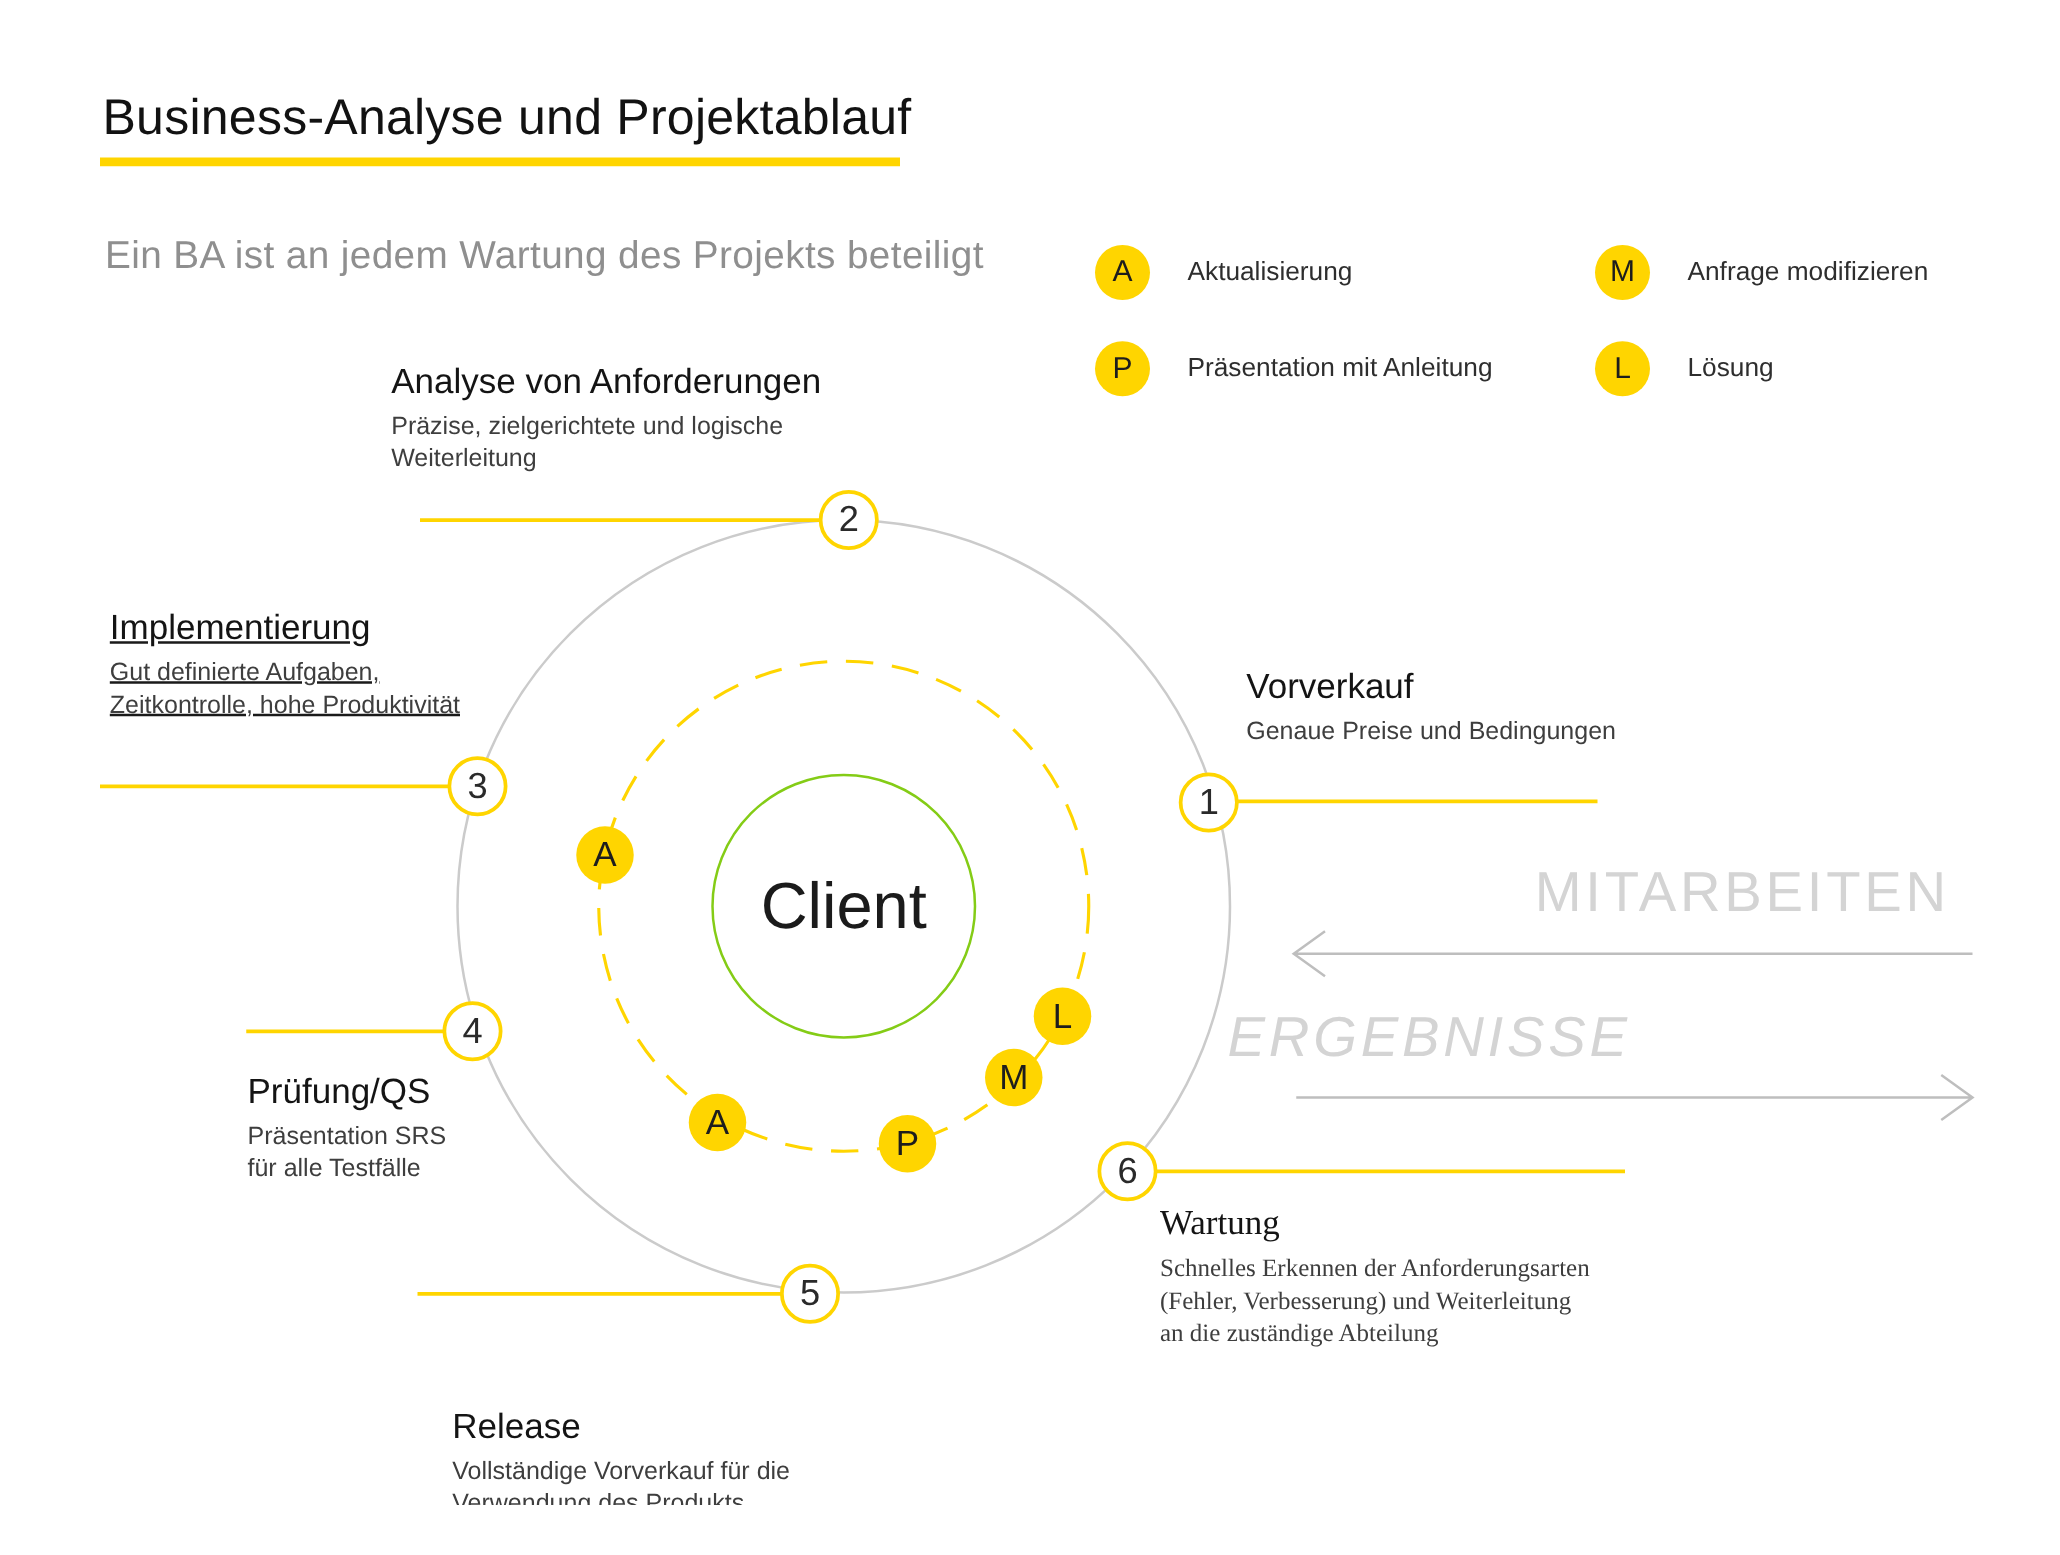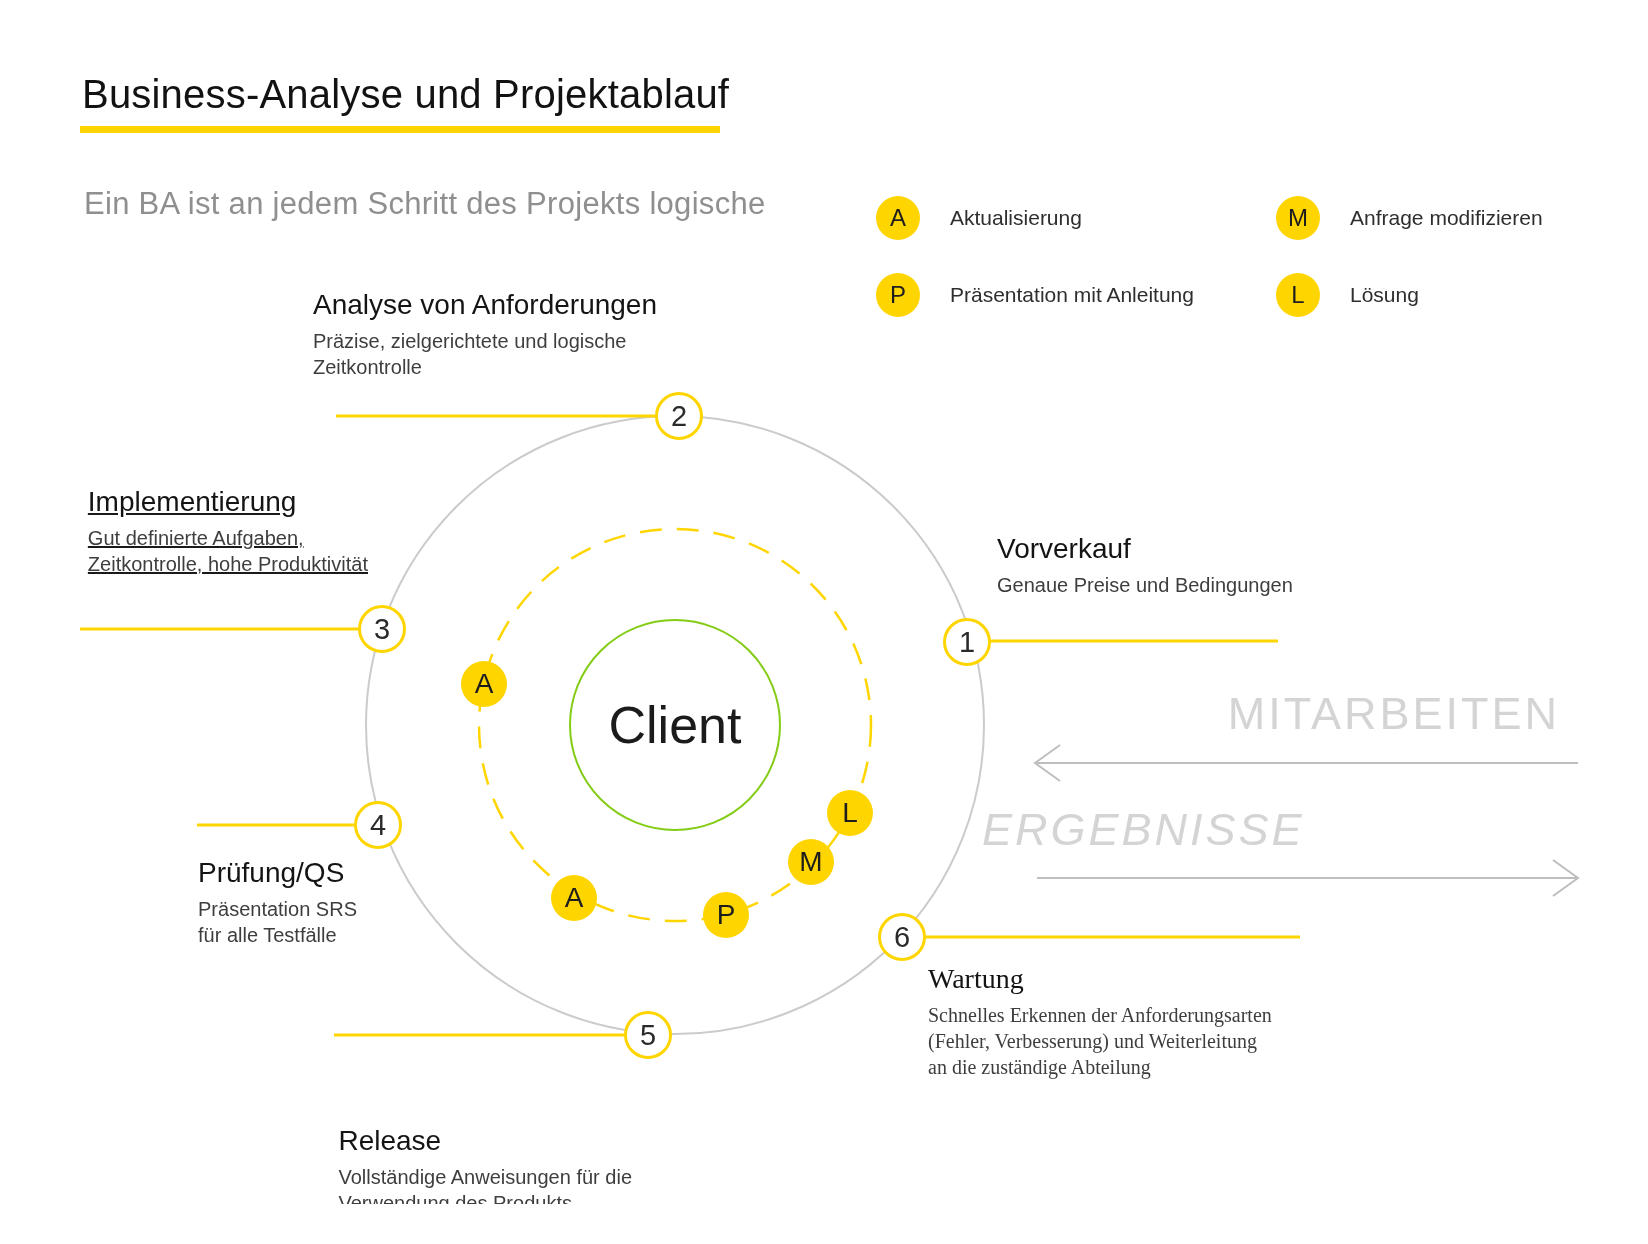--- a/index.html
+++ b/index.html
@@ -52,21 +52,21 @@
   .wm-top{right:88px;top:688px;}
   .wm-bottom{left:982px;top:804px;font-style:italic;}
 </style>
 </head>
 <body>
 
 <div class="canvas">
 
   <h1 class="page-title">Business-Analyse und Projektablauf</h1>
   <div class="title-underline"></div>
-  <p class="subtitle">Ein BA ist an jedem Schritt des Projekts logische</p>
+  <p class="subtitle">Ein BA ist an jedem Wartung des Projekts beteiligt</p>
 
   <div class="legend-item pos-a">
     <span class="legend-badge">A</span>
     <span class="legend-label">Aktualisierung</span>
   </div>
   <div class="legend-item pos-m">
     <span class="legend-badge">M</span>
     <span class="legend-label">Anfrage modifizieren</span>
   </div>
   <div class="legend-item pos-p">
@@ -112,38 +112,38 @@
   <div class="step-node node-6">6</div>
 
   <div class="step-label label-1 align-left">
     <div class="step-title">Vorverkauf</div>
     <div class="step-desc">Genaue Preise und Bedingungen</div>
   </div>
 
   <div class="step-label label-2 align-right">
     <div class="step-title">Analyse von Anforderungen</div>
     <div class="step-desc">Präzise, zielgerichtete und logische</div>
-    <div class="step-desc">Zeitkontrolle</div>
+    <div class="step-desc">Weiterleitung</div>
   </div>
 
   <div class="step-label label-3 align-right">
     <div class="step-title">Implementierung</div>
     <div class="step-desc">Gut definierte Aufgaben,</div>
     <div class="step-desc">Zeitkontrolle, hohe Produktivität</div>
   </div>
 
   <div class="step-label label-4 align-right">
     <div class="step-title">Prüfung/QS</div>
     <div class="step-desc">Präsentation SRS</div>
     <div class="step-desc">für alle Testfälle</div>
   </div>
 
   <div class="step-label label-5 align-right">
     <div class="step-title">Release</div>
-    <div class="step-desc">Vollständige Anweisungen für die</div>
+    <div class="step-desc">Vollständige Vorverkauf für die</div>
     <div class="step-desc">Verwendung des Produkts</div>
   </div>
 
   <div class="step-label label-6 align-left">
     <div class="step-title">Wartung</div>
     <div class="step-desc">Schnelles Erkennen der Anforderungsarten</div>
     <div class="step-desc">(Fehler, Verbesserung) und Weiterleitung</div>
     <div class="step-desc">an die zuständige Abteilung</div>
   </div>
 

